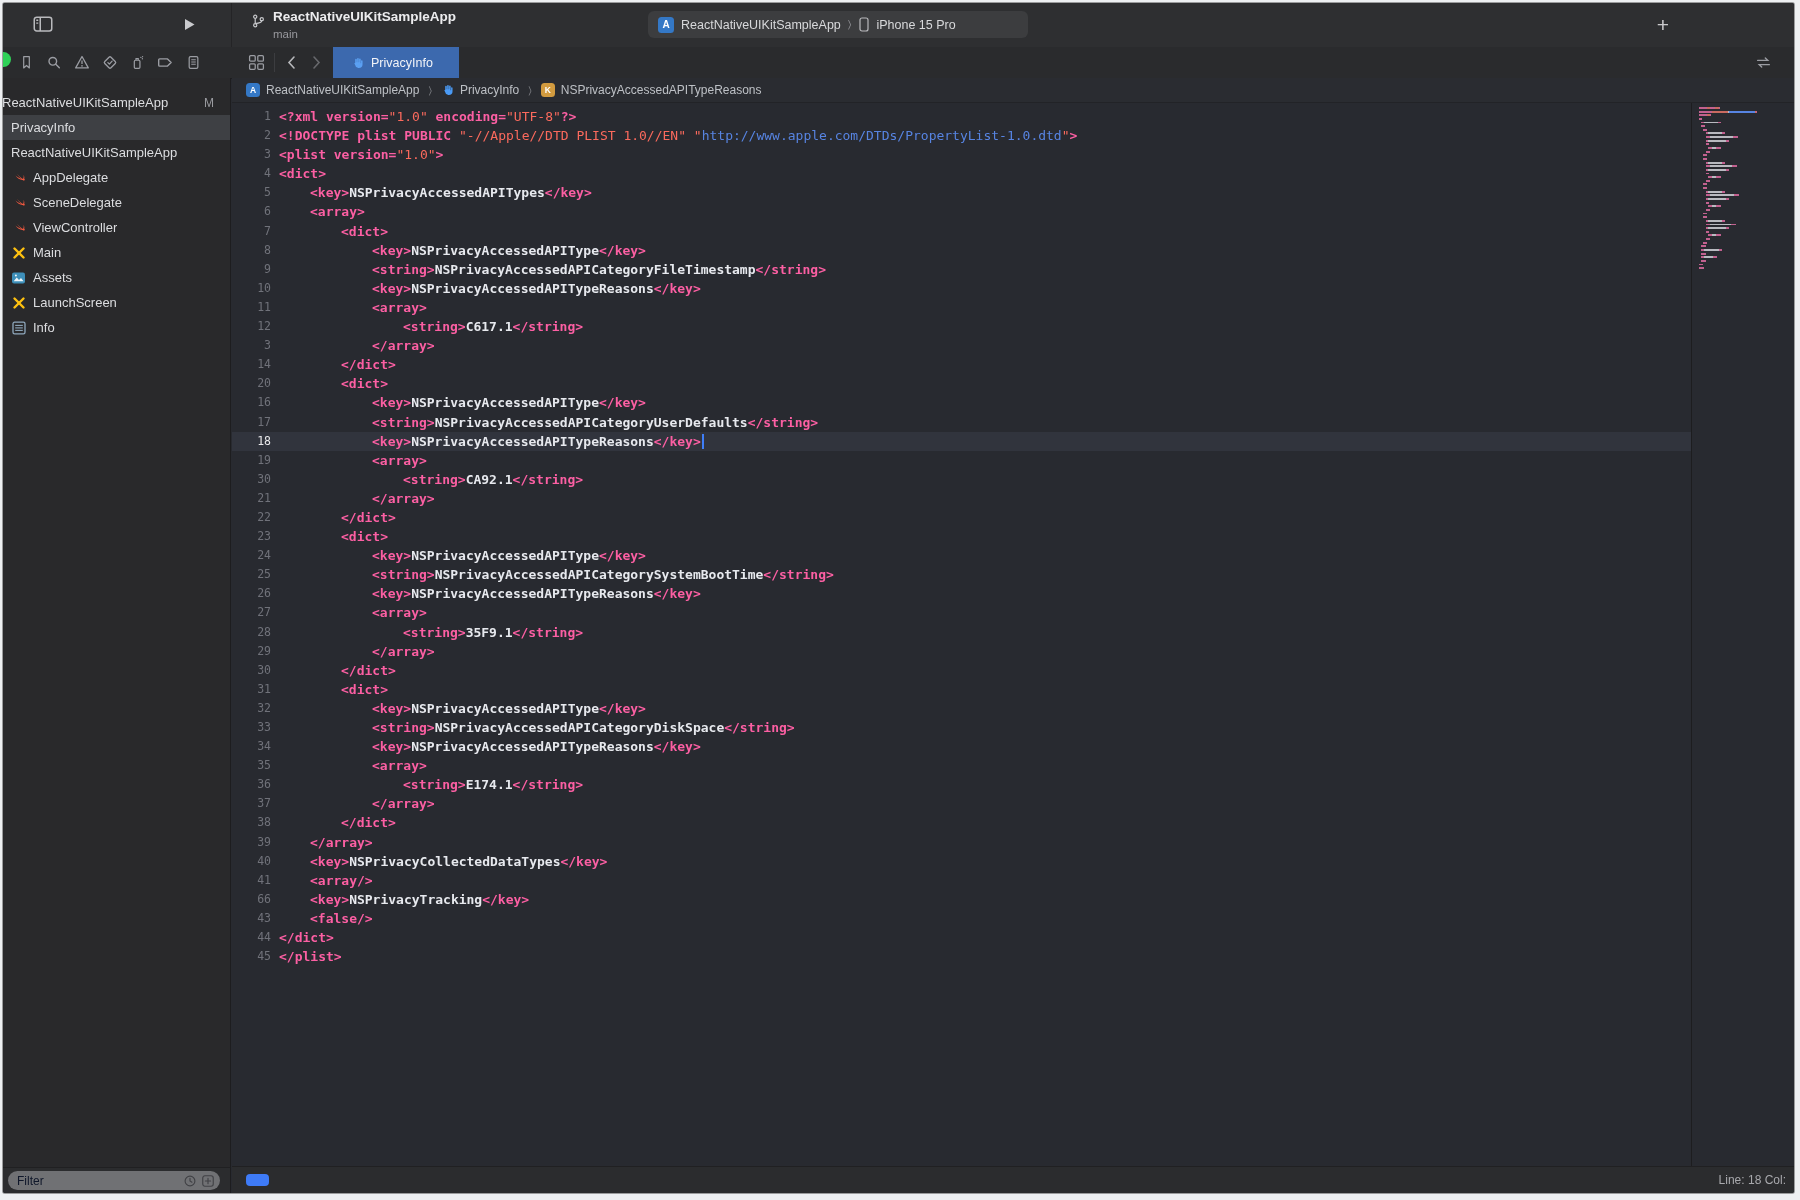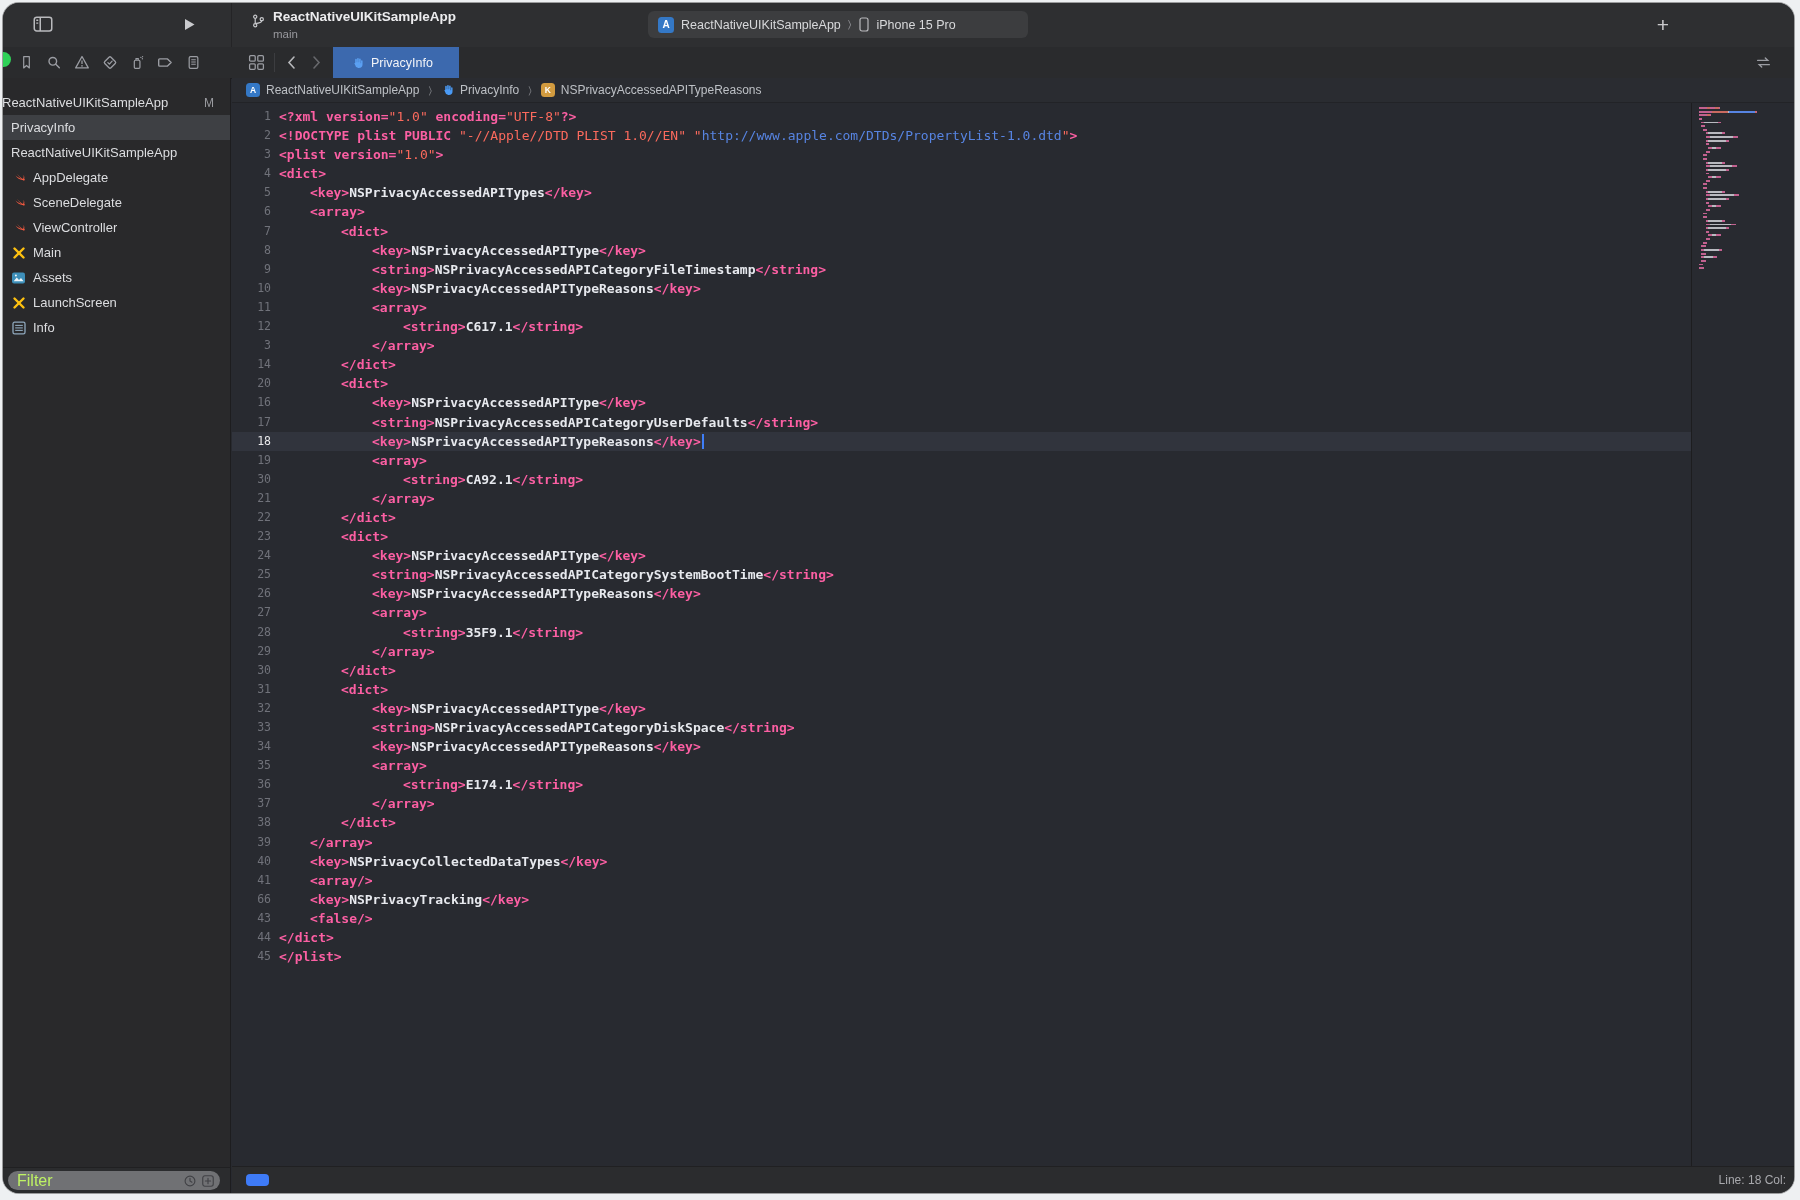--- a/index.html
+++ b/index.html
@@ -1,18 +1,18 @@
 <!DOCTYPE html>
 <html><head>
 <meta charset="utf-8">
 <style>
   html,body{margin:0;padding:0;width:1800px;height:1200px;background:#eef0f2;overflow:hidden;
     font-family:"Liberation Sans", sans-serif;-webkit-font-smoothing:antialiased;}
   .window{position:absolute;left:3px;top:3px;width:1791px;height:1190px;background:#282a30;
-    border-radius:16px;overflow:hidden;box-shadow:0 0 0 1px rgba(0,0,0,.35);}
+    border-radius:2px;overflow:hidden;box-shadow:0 0 0 1px rgba(0,0,0,.35);}
   
   .toolbar{position:absolute;left:0;top:0;right:0;height:44px;background:#2e2f31;border-bottom:1px solid #1d1d1f;}
   .tb-left{position:absolute;left:0;top:0;width:228px;height:44px;border-right:1px solid #242426;}
   .icn{display:inline-flex;align-items:center;justify-content:center;vertical-align:middle;}
   .icn svg{display:block;}
   .tb-toggle{position:absolute;left:30px;top:12px;}
   .tb-play{position:absolute;left:178px;top:13px;}
   .title-wrap{position:absolute;left:248px;top:4px;}
   .branch-ic{position:absolute;left:0;top:6px;}
   .proj-title{margin-left:22px;font-size:13.5px;font-weight:bold;color:#ececee;line-height:20px;}
@@ -49,21 +49,21 @@
   .side-row .lbl{overflow:hidden;text-overflow:clip;}
   .side-row .lbl.cut{margin-left:-9px;}
   .side-row .itm-ic{width:17px;height:17px;margin:0 6px 0 7px;flex:0 0 auto;}
   .side-row.noic{padding-left:8px;}
   .side-rows{padding-top:12px;}
   .badge{position:absolute;right:16px;color:#9a9ba0;font-size:12px;}
   .side-bottom{position:absolute;left:0;bottom:0;width:228px;height:26px;background:#2b2c2e;border-top:1px solid #202022;
     border-right:1px solid #1d1d1f;box-sizing:border-box;display:flex;align-items:center;}
   .filter-pill{margin-left:5px;width:212px;height:19px;border-radius:10px;background:#707174;display:flex;align-items:center;
     padding:0 5px 0 9px;box-sizing:border-box;}
-  .filter-pill .ph{color:#bef264;font-size:16px;flex:1;}
+  .filter-pill .ph{color:#0f172a;font-size:12px;flex:1;}
   
   .editor{position:absolute;left:229px;top:75px;right:0;bottom:26px;background:#282a30;}
   .crumbs{position:absolute;left:0;top:0;right:0;height:24px;background:#2a2c31;border-bottom:1px solid #222327;
     display:flex;align-items:center;padding-left:14px;font-size:12px;color:#bdc0c5;}
   .crumbs .chv{color:#7b7d82;margin:0 9px;font-size:10.5px;}
   .crumb{display:flex;align-items:center;}
   .crumb .mini-ic{width:14px;height:14px;font-size:8.5px;margin-right:6px;}
   .code{position:absolute;left:0;top:25px;right:103px;bottom:0;overflow:hidden;
     font-family:"DejaVu Sans Mono", monospace;font-size:13px;}
   .cl{position:relative;height:19.1px;line-height:19.1px;white-space:nowrap;}

